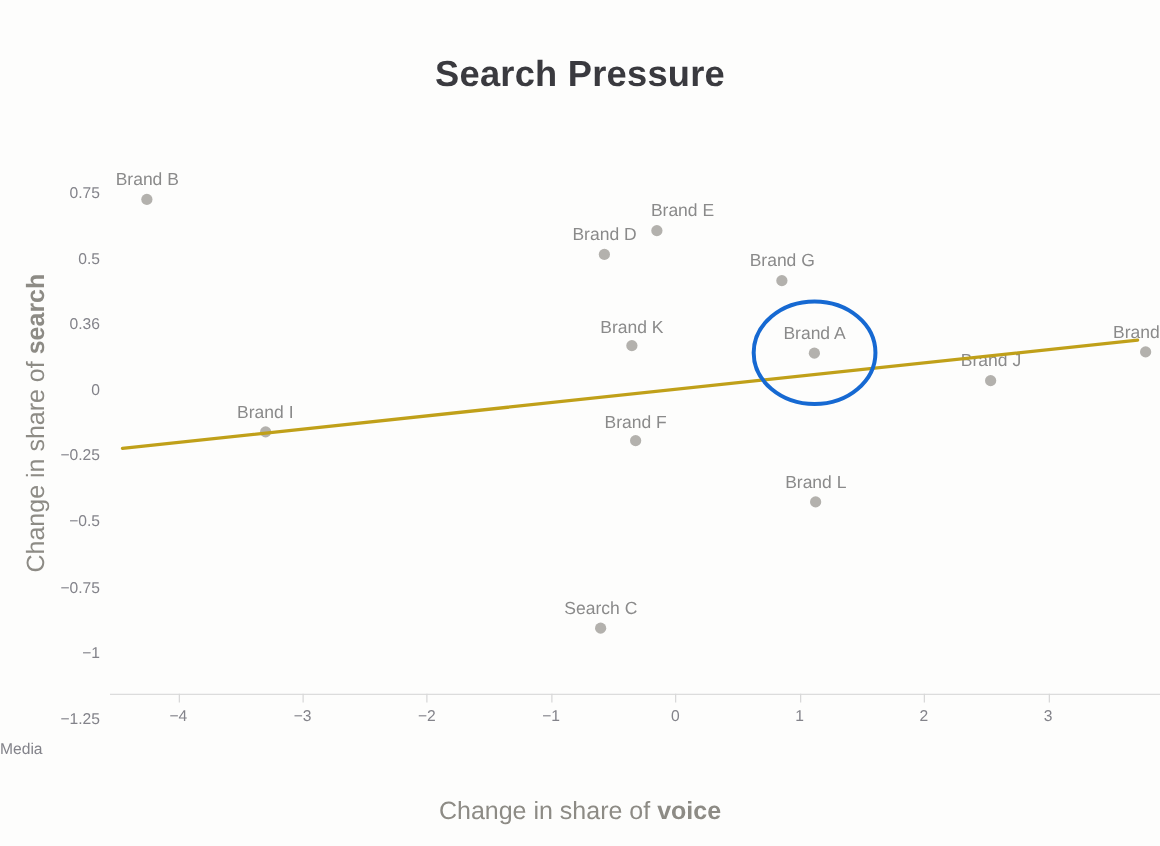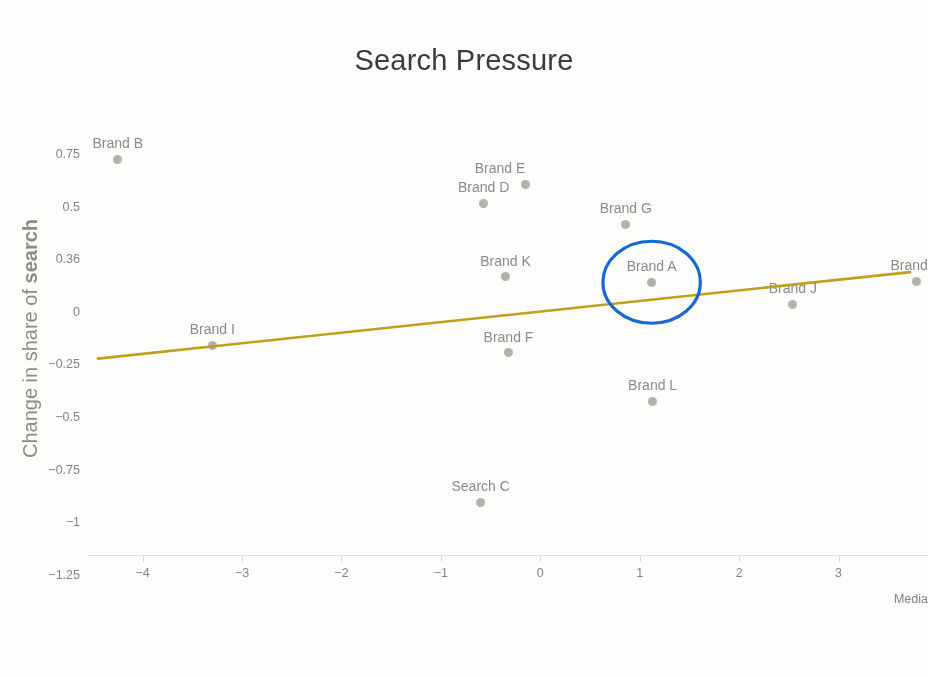--- a/index.html
+++ b/index.html
@@ -22,21 +22,21 @@
     height: 677px;
   }
   .chart-title {
     position: absolute;
     left: 0;
     top: 44px;
     width: 928px;
     text-align: center;
     font-family: "Liberation Sans", sans-serif;
     font-size: 29px;
-    font-weight: normal;
+    font-weight: bold;
     color: #3a3a3f;
     letter-spacing: 0.2px;
   }
   
   #plot {
     position: absolute;
     left: 88px;
     top: 115px;
     width: 840px;
     height: 446px;
@@ -93,21 +93,21 @@
     position: absolute;
     font-family: "Liberation Sans", sans-serif;
     font-size: 12.5px;
     color: #83838a;
     white-space: nowrap;
   }
   #x-axis-title {
     left: 0;
     top: 592px;
     width: 928px;
-    text-align: right;
+    text-align: left;
   }
   .axis-caption {
     position: absolute;
     font-family: "Liberation Sans", sans-serif;
     font-size: 20px;
     color: #8d8b85;
     white-space: nowrap;
   }
   #x-caption {
     left: 0;
@@ -166,41 +166,44 @@
       <div class="tick-label xtick-label" style="left: 651.124px; top: 450.689px;">2</div>
       <div class="xtick-mark" style="left: 750.533px; top: 439.689px;"></div>
       <div class="tick-label xtick-label" style="left: 750.533px; top: 450.689px;">3</div>
       <div class="point" style="left: 29.8225px; top: 44.1792px;"></div>
       <div class="point-label" style="left: 29.8225px; top: 20.1792px;">Brand B</div>
       <div class="point" style="left: 124.26px; top: 230.363px;"></div>
       <div class="point-label" style="left: 124.26px; top: 206.363px;">Brand I</div>
       <div class="point" style="left: 395.645px; top: 88.3585px;"></div>
       <div class="point-label" style="left: 395.645px; top: 64.3585px;">Brand D</div>
       <div class="point" style="left: 437.396px; top: 69.4245px;"></div>
-      <div class="point-label" style="left: 412px; top: 45.4245px;">Brand E</div>
+      <div class="point-label" style="left: 458px; top: 45.4245px;">Brand E</div>
       <div class="point" style="left: 417.515px; top: 161.991px;"></div>
       <div class="point-label" style="left: 417.515px; top: 137.991px;">Brand K</div>
       <div class="point" style="left: 420.497px; top: 237.726px;"></div>
       <div class="point-label" style="left: 420.497px; top: 213.726px; text-align: right;">Brand F</div>
       <div class="point" style="left: 392.663px; top: 387.094px;"></div>
       <div class="point-label" style="left: 392.663px; top: 363.094px;">Search C</div>
       <div class="point" style="left: 537.799px; top: 109.396px;"></div>
       <div class="point-label" style="left: 537.799px; top: 85.3962px;">Brand G</div>
       <div class="point" style="left: 563.645px; top: 167.25px;"></div>
       <div class="point-label" style="left: 563.645px; top: 143.25px;">Brand A</div>
       <div class="point" style="left: 564.639px; top: 286.113px;"></div>
       <div class="point-label" style="left: 564.639px; top: 262.113px;">Brand L</div>
       <div class="point" style="left: 704.805px; top: 189.34px;"></div>
       <div class="point-label" style="left: 704.805px; top: 165.34px;">Brand J</div>
       <div class="point" style="left: 828.071px; top: 166.198px;"></div>
       <div class="point-label" style="left: 828.071px; top: 142.198px;">Brand H</div>
     </div>
 
   <div class="axis-title-small" id="x-axis-title">Media</div>
 
+  <div class="axis-caption" id="x-caption">
+    <span>Change in share of </span><b>voice</b>
+  </div>
   <div class="axis-caption" id="y-caption">
     <span>Change in share of </span><b>search</b>
   </div>
 
   <svg id="overlay">
     <line id="trendline" stroke-linecap="round" x1="97.94082840236683" y1="358.61698113207547" x2="910.1065088757397" y2="272.15188679245284" stroke="#c0a019" stroke-width="2.6"></line>
     <ellipse id="annotation-ellipse" fill="none" cx="651.6449704142012" cy="282.25" rx="48.71005917159766" ry="41.023584905660414" stroke="#1669d2" stroke-width="3.2"></ellipse>
   </svg>
 
 </div>

